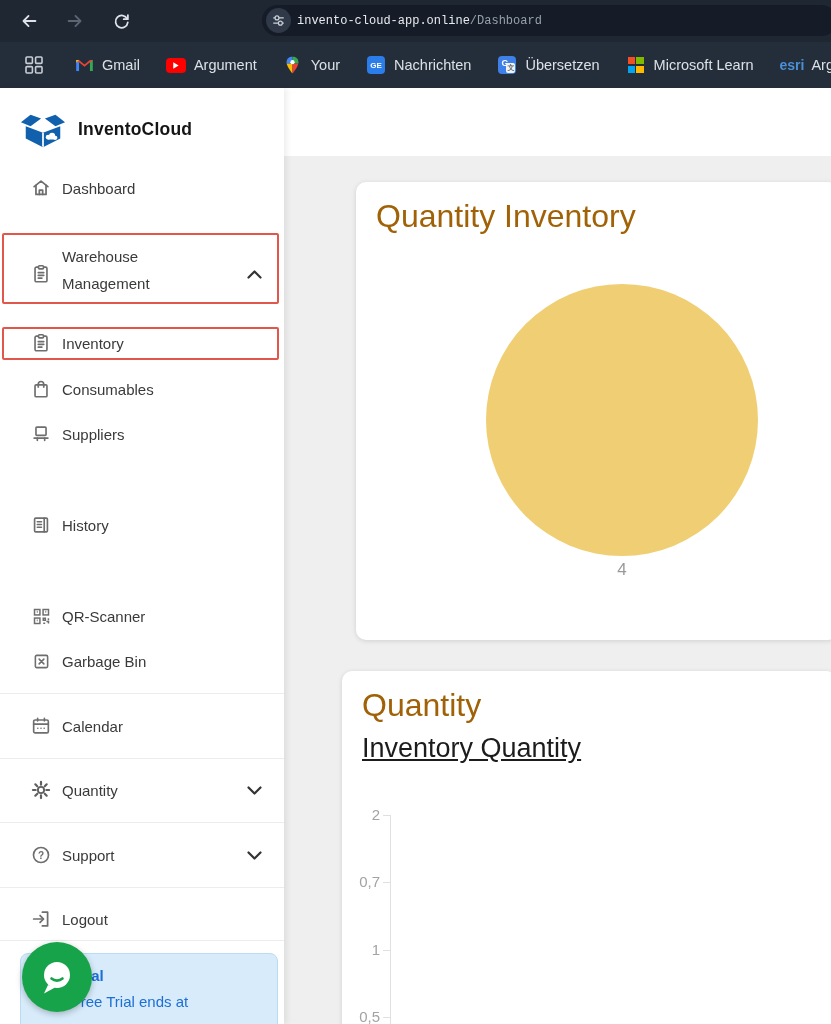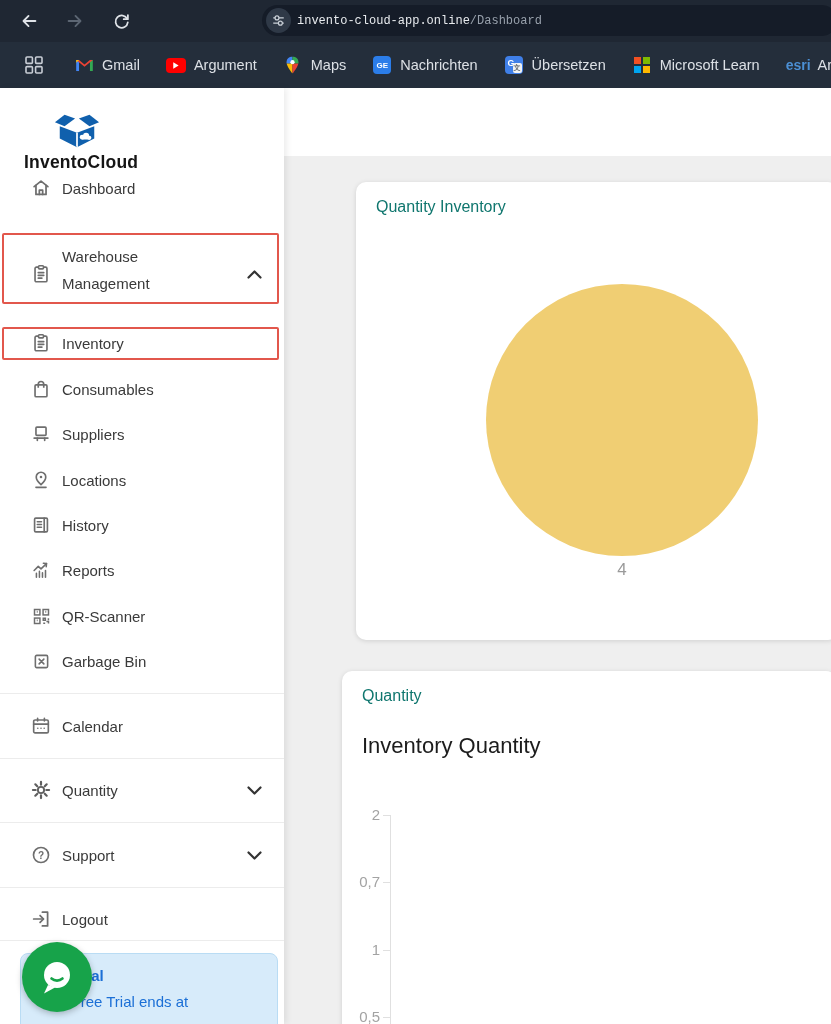--- a/index.html
+++ b/index.html
@@ -26,39 +26,39 @@
   .translate-sq{width:18px;height:18px;border-radius:4px;background:#3f7fe8;position:relative;color:#fff;font-size:9px;font-weight:bold;}
   .translate-sq .g{position:absolute;left:3px;top:2px;}
   .translate-sq .page{position:absolute;right:1px;bottom:1px;width:9px;height:10px;background:#f1f3f4;border-radius:2px;color:#5f6368;font-size:7px;font-weight:bold;display:flex;align-items:center;justify-content:center;}
   .ms-grid{width:16px;height:16px;display:grid;grid-template-columns:1fr 1fr;grid-template-rows:1fr 1fr;gap:1.5px;}
   .ms-grid span{display:block;}
   .yt-rect{width:21px;height:15px;background:#ff0000;border-radius:4px;display:flex;align-items:center;justify-content:center;}
   
   .app-header{position:absolute;left:284px;top:88px;width:547px;height:68px;background:#ffffff;}
   .main-bg{position:absolute;left:284px;top:156px;width:547px;height:868px;background:#efefef;}
   .sidebar{position:absolute;left:0;top:88px;width:284px;height:936px;background:#ffffff;box-shadow:3px 0 6px rgba(0,0,0,.07);z-index:5;}
-  .brand-row{position:absolute;left:16px;top:18px;display:flex;align-items:center;flex-direction:column;}
+  .brand-row{position:absolute;left:16px;top:18px;display:flex;align-items:center;}
   .brand-name{margin-left:8px;font-size:17.5px;font-weight:bold;color:#151515;letter-spacing:.2px;}
   .nav-item{position:absolute;left:0;width:284px;height:30px;cursor:pointer;}
   .nav-icon{position:absolute;left:29px;top:50%;transform:translateY(-50%);width:24px;height:24px;display:flex;align-items:center;justify-content:center;}
   .nav-label{position:absolute;left:62px;top:50%;transform:translateY(-50%);font-size:15px;color:#3a3a3a;}
   .nav-label.two-line{transform:none;top:10px;width:150px;line-height:27px;}
   .chev{position:absolute;left:247px;top:50%;transform:translateY(-50%);}
   .divider{position:absolute;left:0;width:284px;height:1px;background:#ececec;}
   .hl-box{position:absolute;left:2px;width:277px;border:2px solid #e2574c;border-radius:2px;box-sizing:border-box;pointer-events:none;z-index:6;}
   .trial-box{position:absolute;left:20px;top:865px;width:258px;height:170px;background:#d7ebfa;border:1px solid #b9dcf4;border-radius:8px;box-sizing:border-box;padding:13px 16px;}
   .trial-title{font-size:15px;font-weight:bold;color:#1b6fd6;margin-bottom:9px;}
   .trial-line{font-size:15px;color:#1b6fd6;}
   .chat-fab{position:absolute;left:22px;top:854px;width:70px;height:70px;border-radius:50%;background:#17a34a;box-shadow:0 2px 6px rgba(0,0,0,.25);display:flex;align-items:center;justify-content:center;z-index:8;cursor:pointer;}
   
   .card{position:absolute;background:#ffffff;border-radius:10px;box-shadow:0 1px 5px rgba(0,0,0,.13);}
   .card1{left:356px;top:182px;width:482px;height:458px;}
   .card2{left:342px;top:671px;width:494px;height:400px;}
-  .card-title{position:absolute;left:20px;top:16px;font-size:16px;color:#0f766e;}
-  .card-subtitle{position:absolute;left:20px;top:62px;font-size:22px;color:#1c1c1c;}
+  .card-title{position:absolute;left:20px;top:16px;font-size:32px;color:#a16207;}
+  .card-subtitle{position:absolute;left:20px;top:62px;font-size:27px;color:#1c1c1c;text-decoration:underline;}
   .pie{position:absolute;left:130px;top:102px;width:272px;height:272px;border-radius:50%;background:#f0ce73;}
   .pie-label{position:absolute;left:130px;top:378px;width:272px;text-align:center;font-size:17px;color:#9a9a9a;}
   .y-axis-line{position:absolute;left:48px;top:144px;width:1px;height:256px;background:#e0e0e0;}
   .y-tick{position:absolute;left:41px;width:8px;height:1px;background:#e0e0e0;}
   .y-tick-label{position:absolute;left:0;width:38px;text-align:right;font-size:15px;color:#a3a3a3;}
 </style>
 </head>
 <body>
 
 <div class="browser-top">
@@ -136,21 +136,21 @@
           </defs>
         <g clip-path="url(#pinclip)">
           <rect x="0" y="0" width="12" height="11" fill="#4285f4"></rect>
           <rect x="12" y="0" width="12" height="11" fill="#34a853"></rect>
           <rect x="0" y="11" width="12" height="15" fill="#fbbc04"></rect>
           <rect x="12" y="11" width="12" height="15" fill="#ea4335"></rect>
         </g>
         <circle cx="12" cy="9" r="3" fill="#fff"></circle>
       </svg>
     </span>
-    <span class="bm-label">Maps</span>
+    <span class="bm-label">Your</span>
   </div>
 
   <div class="bm-item">
     <span class="bm-icon">
         <span class="news-sq">GE</span>
       </span>
     <span class="bm-label">Nachrichten</span>
   </div>
 
   <div class="bm-item">
@@ -258,52 +258,32 @@
     <span class="nav-icon">
       <svg width="22" height="22" viewBox="0 0 24 24" fill="none" stroke="#6e6e6e" stroke-width="1.8" stroke-linecap="round">
           <rect x="6.5" y="4.5" width="11" height="9" rx="1"></rect>
           <path d="M4.5 16.5h15"></path>
           <path d="M8 16.5v2.5M16 16.5v2.5"></path>
         </svg>
     </span>
     <span class="nav-label">Suppliers</span>
   </div>
 
-  <div class="nav-item" style="top:377px">
-    <span class="nav-icon">
-      <svg width="22" height="22" viewBox="0 0 24 24" fill="none" stroke="#6e6e6e" stroke-width="1.8" stroke-linecap="round">
-          <path d="M12 3.5a5.2 5.2 0 0 1 5.2 5.2C17.2 12.6 12 17 12 17s-5.2-4.4-5.2-8.3A5.2 5.2 0 0 1 12 3.5Z"></path>
-          <circle cx="12" cy="8.7" r="1.4" fill="#6e6e6e" stroke="none"></circle>
-          <path d="M6.5 20h11"></path>
-        </svg>
-    </span>
-    <span class="nav-label">Locations</span>
-  </div>
 
   <div class="nav-item" style="top:422px">
     <span class="nav-icon">
       <svg width="22" height="22" viewBox="0 0 24 24" fill="none" stroke="#6e6e6e" stroke-width="1.8" stroke-linecap="round">
           <rect x="5" y="4.5" width="14" height="15" rx="1.3"></rect>
           <path d="M15.5 4.5v15"></path>
           <path d="M8 8.5h4.5M8 11.5h4.5M8 14.5h4.5"></path>
         </svg>
     </span>
     <span class="nav-label">History</span>
   </div>
 
-  <div class="nav-item" style="top:467px">
-    <span class="nav-icon">
-      <svg width="22" height="22" viewBox="0 0 24 24" fill="none" stroke="#6e6e6e" stroke-width="1.7" stroke-linecap="round" stroke-linejoin="round">
-          <path d="M7 20v-4.5M10.3 20v-6.5M13.6 20v-5M16.9 20v-7.5"></path>
-          <path d="M4.5 12.5 9 8l3 2.8 6-5.8"></path>
-          <path d="M14.6 4.7l3.4.3-.3 3.4"></path>
-        </svg>
-    </span>
-    <span class="nav-label">Reports</span>
-  </div>
 
   <div class="nav-item" style="top:513px">
     <span class="nav-icon">
       <svg width="21" height="21" viewBox="0 0 24 24" fill="none" stroke="#6e6e6e" stroke-width="1.7">
           <rect x="4" y="4" width="6.2" height="6.2"></rect>
           <rect x="13.8" y="4" width="6.2" height="6.2"></rect>
           <rect x="4" y="13.8" width="6.2" height="6.2"></rect>
           <path d="M6.6 6.6h1M16.4 6.6h1M6.6 16.4h1" stroke-width="2.2"></path>
           <path d="M14 14h2.4v2.4h-2.4zM19.9 14v2.2M14 19.6h2.2M17.6 17.6h2.4v2.4" stroke-width="1.7"></path>
         </svg>

